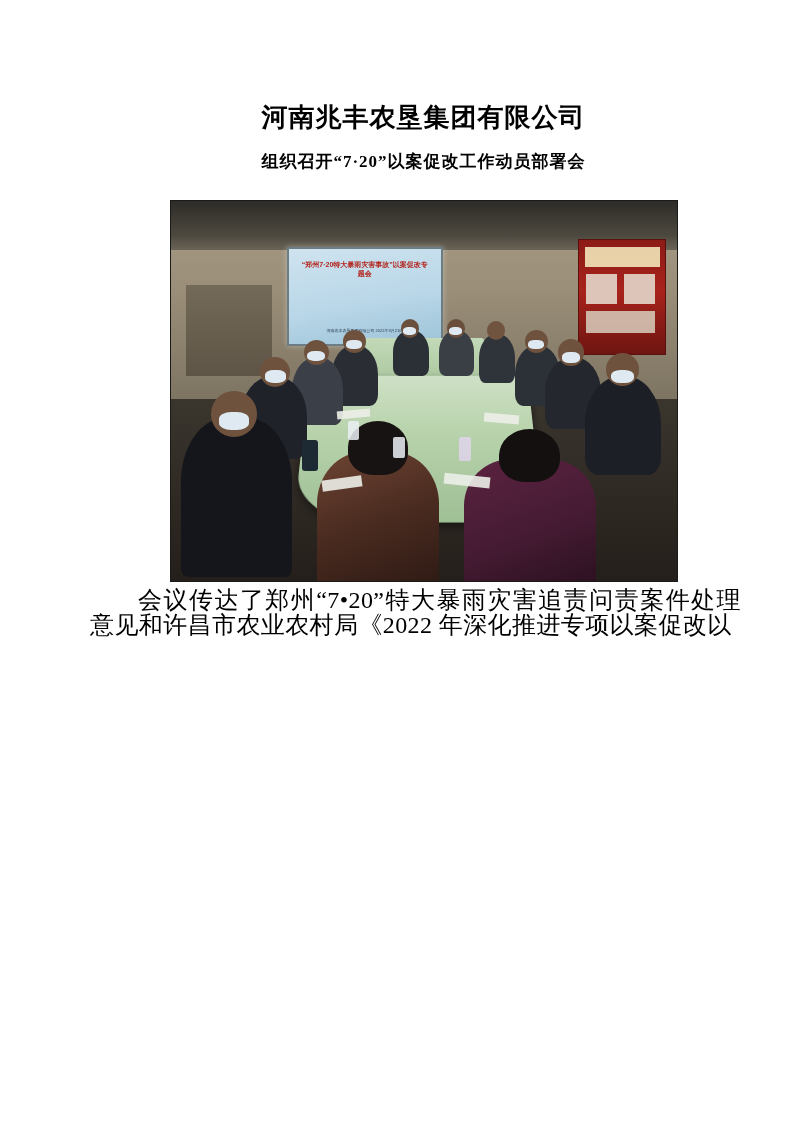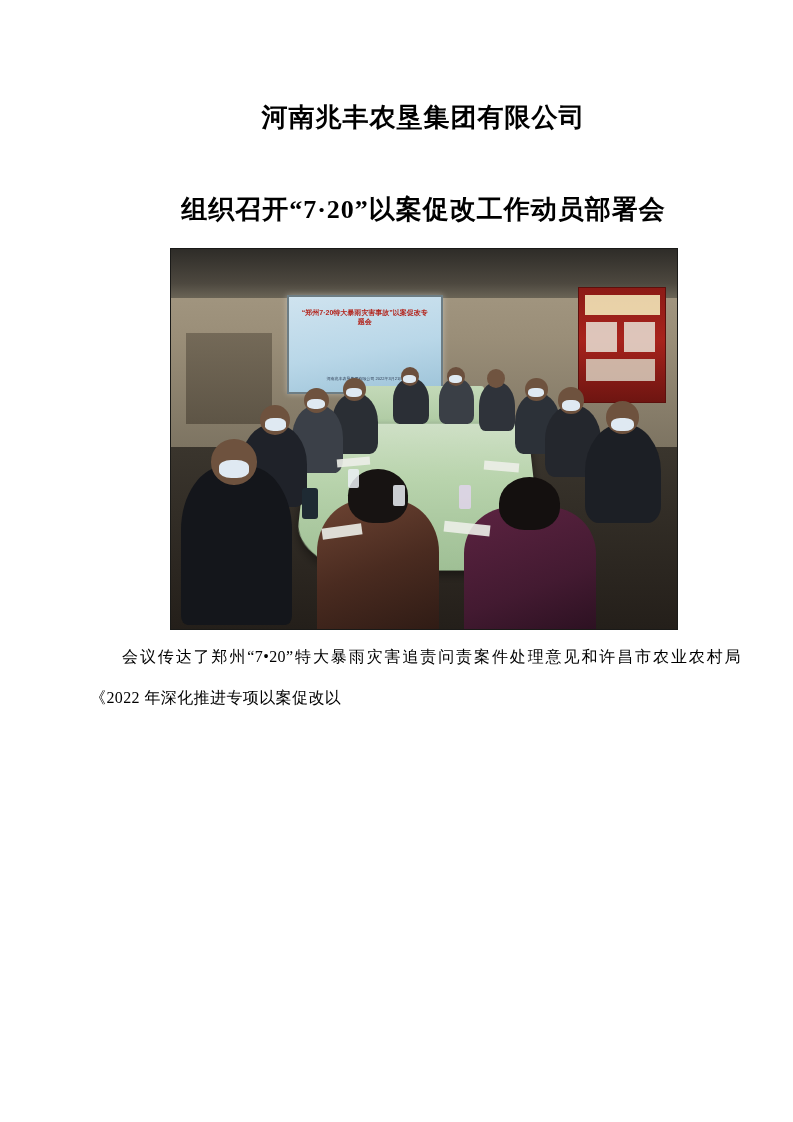--- a/index.html
+++ b/index.html
@@ -28,22 +28,21 @@
     font-size: 26px;
     line-height: 44px;
     letter-spacing: 1px;
     margin: 0 0 6px 0;
   }
   .doc-title .line {
     display: block;
     white-space: nowrap;
   }
   .title-line-2 {
-    font-size: 26px;
-    margin-top: 48px;
+    font-size: 17px;
   }
   .body-text {
     font-size: 20.5px;
     line-height: 41px;
     text-align: justify;
     text-justify: inter-ideograph;
     letter-spacing: 0.4px;
     margin: 22px 0 0 0;
   }
   .body-text.indent {
@@ -178,22 +177,22 @@
     position: absolute;
     background: rgba(235,240,245,0.85);
     border-radius: 2px;
   }
   .ph-paper {
     position: absolute;
     background: #eceee8;
     opacity: 0.9;
   }
   .caption-text {
-    font-size: 16px;
-    line-height: 41px;
+    font-size: 24px;
+    line-height: 25px;
     text-align: justify;
     text-justify: inter-ideograph;
     letter-spacing: 0.4px;
     margin: 4px 16px 0 0;
     text-indent: 2em;
   }
 </style>
 </head>
 <body>
 

